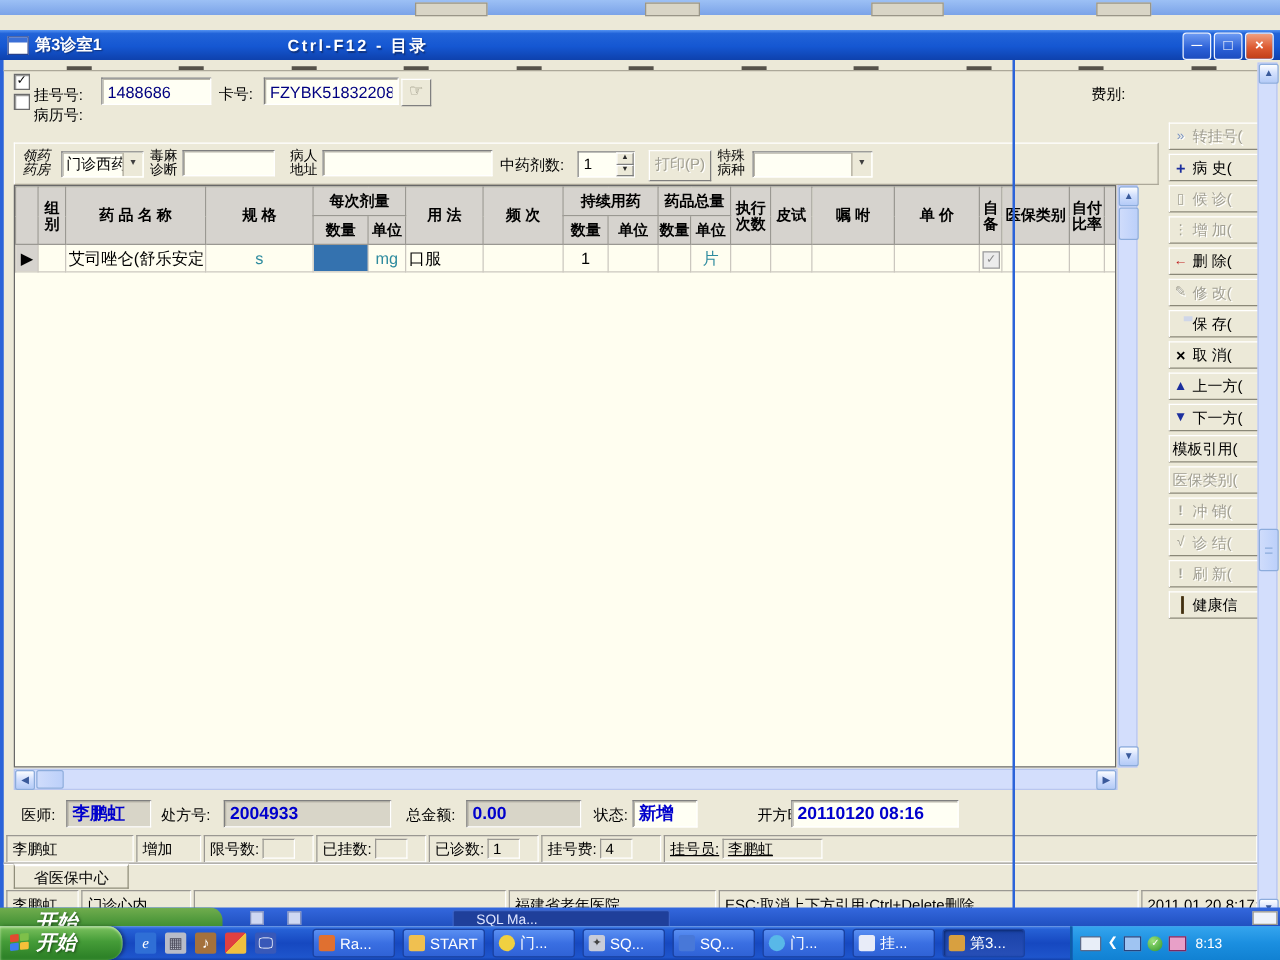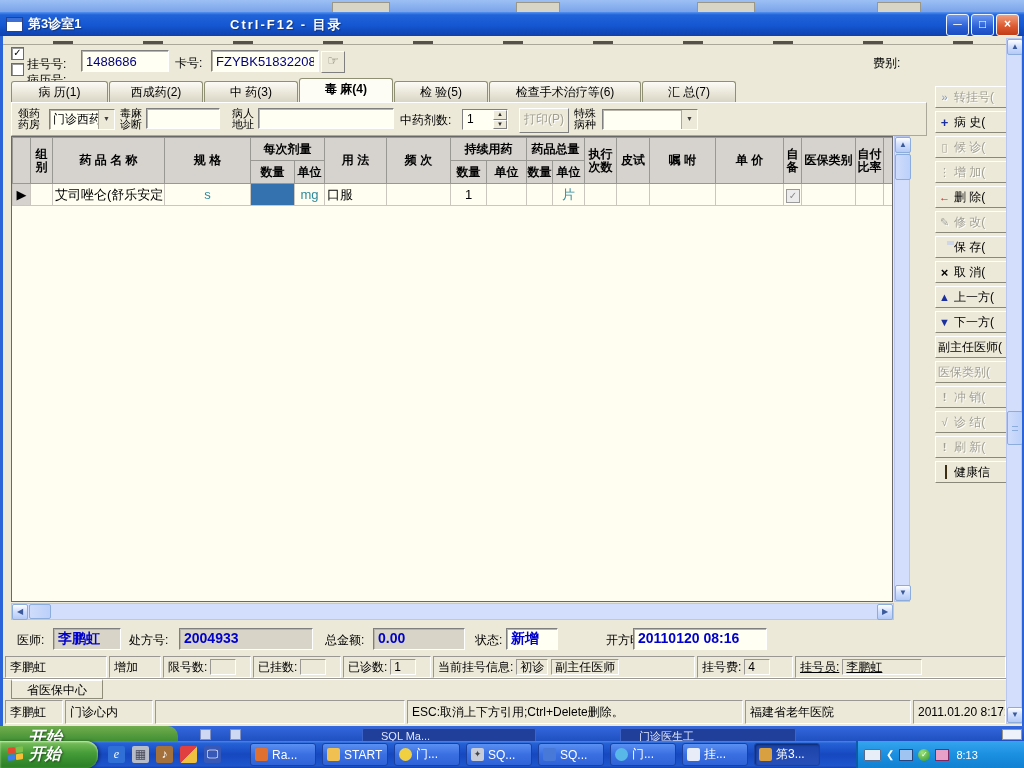--- a/index.html
+++ b/index.html
@@ -4,21 +4,21 @@
 <style>
   html,body{margin:0;padding:0;background:#444;}
   #screen{position:relative;width:1024px;height:768px;overflow:hidden;
     font-family:"Liberation Sans","DejaVu Sans",sans-serif;font-size:12px;color:#000;
     background:#ece9d8;}
   .abs{position:absolute;}
   
   .desktop-strip{left:0;top:0;width:1024px;height:12px;background:linear-gradient(180deg,#9cc0f5,#7ba3e8);}
   .frag{position:absolute;top:2px;height:9px;background:#d9d5c6;border:1px solid #9a9688;}
   
-  .win{left:0;top:12px;width:1024px;height:714px;background:#ffffff;}
+  .win{left:0;top:24px;width:812px;height:714px;background:#ffffff;}
   .titlebar{position:absolute;left:0;top:0;width:1024px;height:24px;
     background:linear-gradient(180deg,#5593f2 0%,#2163d8 12%,#1557d2 55%,#0e41ad 100%);
     display:flex;align-items:center;}
   .win-icon{width:15px;height:13px;margin:0 5px 0 6px;background:#fff;border:1px solid #27408b;position:relative;}
   .win-icon:before{content:"";position:absolute;left:0;top:0;right:0;height:4px;background:#3b6fd6;}
   .title-text{color:#fff;font-weight:bold;font-size:13px;text-shadow:1px 1px 1px #10337e;}
   .title-sub{position:absolute;left:230px;top:4px;color:#fff;font-weight:bold;font-size:13px;letter-spacing:2px;text-shadow:1px 1px 1px #10337e;}
   .tb-btns{position:absolute;right:5px;top:2px;display:flex;gap:2px;}
   .tb-btn{width:21px;height:20px;border-radius:3px;border:1px solid #eef3ff;color:#fff;
     font-size:12px;line-height:18px;text-align:center;font-weight:bold;
@@ -199,32 +199,23 @@
             <span class="chk-label">病历号:</span>
           </div>
         </div>
         <input class="field" style="left: 78px; top: 5px; width: 88px; height: 22px;" value="1488686">
         <span class="plain-label" style="left:172px;top:10px;">卡号:</span>
         <input class="field" style="left: 208px; top: 5px; width: 108px; height: 22px;" value="FZYBK51832208">
         <div class="stamp-btn">☞</div>
         <span class="plain-label" style="left:870px;top:10px;">费别:</span>
       </div>
 
-      <div class="abs tabs-row">
-        <div class="tab" style="width:95px;">病 历(1)</div>
-        <div class="tab" style="width:92px;">西成药(2)</div>
-        <div class="tab" style="width:92px;">中 药(3)</div>
-        <div class="tab active" style="width:92px;">毒 麻(4)</div>
-        <div class="tab" style="width:92px;">检 验(5)</div>
-        <div class="tab" style="width:150px;">检查手术治疗等(6)</div>
-        <div class="tab" style="width:92px;">汇 总(7)</div>
-      </div>
 
       <div class="abs rx-toolbar">
-        <div class="lbl2" style="left:6px;">
+        <div class="lbl2" style="left:6px;font-style:italic;">
           <span>领药</span><br><span>药房</span>
         </div>
         <div class="combo" style="left:37px;width:66px;">
           <span>门诊西药</span>
           <span class="drop">▼</span>
         </div>
         <div class="lbl2" style="left:108px;">
           <span>毒麻</span><br><span>诊断</span>
         </div>
         <input class="field" style="left: 134px; top: 5px; width: 74px; height: 21px;" value="">
@@ -377,21 +368,21 @@
           </div>
         <div class="side-btn">
           <span class="side-ic" style="color:#1c2f9e;">▲</span>
           <span>上一方(</span>
           </div>
         <div class="side-btn">
           <span class="side-ic" style="color:#1c2f9e;">▼</span>
           <span>下一方(</span>
           </div>
         <div class="side-btn">
-          <span>副主任医师(</span>
+          <span>模板引用(</span>
           </div>
         <div class="side-btn disabled">
           <span>医保类别(</span>
           </div>
         <div class="side-btn disabled">
           <span class="side-ic" style="font-weight:bold;">!</span>
           <span>冲 销(</span>
           </div>
         <div class="side-btn disabled">
           <span class="side-ic">√</span>
@@ -428,64 +419,58 @@
             <span class="inner"></span>
           </div>
         <div class="seg" style="width:88px;">
           <span>已挂数:</span>
             <span class="inner"></span>
           </div>
         <div class="seg" style="width:88px;">
           <span>已诊数:</span>
             <span class="inner">1</span>
           </div>
-        <div class="seg" style="width:262px;">
-          <span>当前挂号信息:</span>
-          <span class="inner">初诊</span>
-          <span class="inner">副主任医师</span>
-          </div>
         <div class="seg" style="width:96px;">
           <span>挂号费:</span>
             <span class="inner">4</span>
           </div>
         <div class="seg" style="flex:1;text-decoration:underline;">
           <span>挂号员:</span>
             <span class="inner" style="min-width:80px;">李鹏虹</span>
           </div>
       </div>
 
       <div class="abs bt-line"></div>
       <div class="abs bottom-tab">省医保中心</div>
 
       <div class="abs statusbar2">
         <div class="seg" style="width:58px;">李鹏虹</div>
         <div class="seg" style="width:88px;">门诊心内</div>
         <div class="seg" style="width:250px;"></div>
+        <div class="seg" style="width:166px;">福建省老年医院</div>
         <div class="seg" style="width:336px;">ESC:取消上下方引用;Ctrl+Delete删除。</div>
-        <div class="seg" style="width:166px;">福建省老年医院</div>
         <div class="seg" style="flex:1;">2011.01.20 8:17:21</div>
       </div>
     </div>
 
     <div class="abs win-vscroll sb-track-v">
       <div class="sbtn" style="left:0;top:0;">▲</div>
       <div class="sthumb" style="left:0;top:372px;width:16px;height:34px;">
         <div style="margin:14px 4px 0;border-top:1px solid #8cacdc;border-bottom:1px solid #8cacdc;height:3px;"></div>
       </div>
       <div class="sbtn" style="left:0;bottom:0;">▼</div>
     </div>
     <div class="win-right-border"></div>
   </div>
 
   <div class="abs bg-taskbar">
     <div class="bg-start">开始</div>
     <div class="bg-ic" style="left:200px;"></div>
     <div class="bg-ic" style="left:230px;"></div>
     <div class="bg-btn" style="left:362px;width:148px;">SQL Ma...</div>
-    <div class="bg-btn" style="left:620px;width:150px;">门诊医生工</div>
     <div class="frag" style="left:1002px;top:3px;width:18px;background:#eef2fa;"></div>
   </div>
 
   <div class="abs taskbar">
     <div class="start-btn">
       <span class="start-flag">
         <i class="r"></i>
           <i class="g"></i>
           <i class="b"></i>
           <i class="y"></i>

